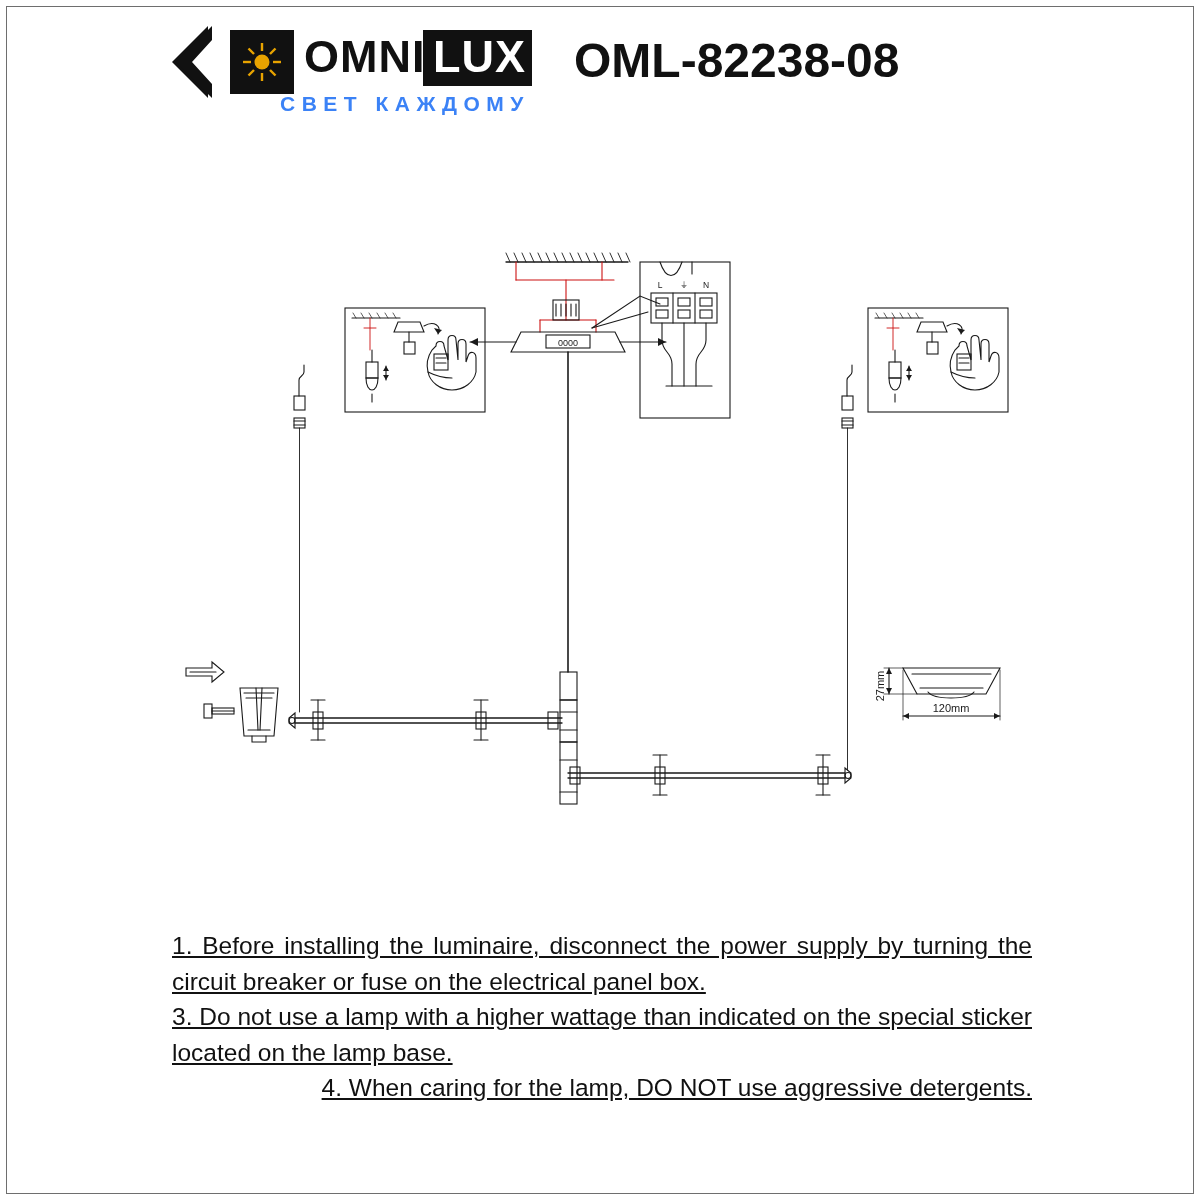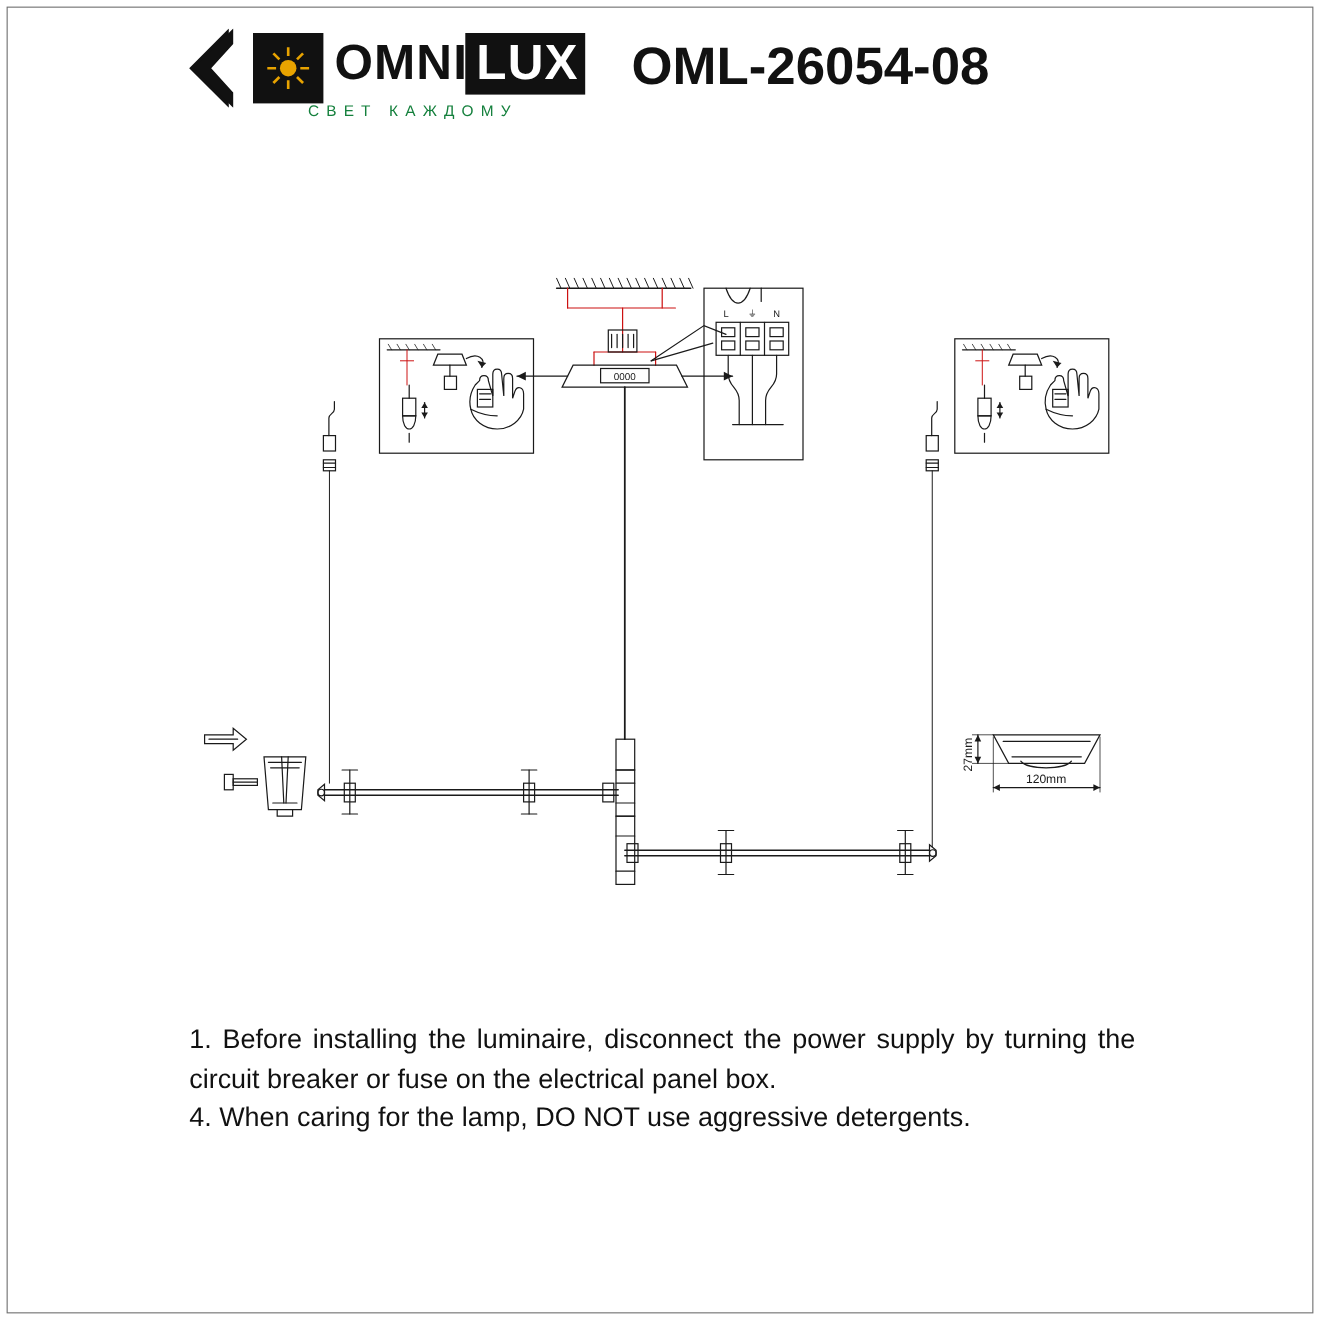--- a/index.html
+++ b/index.html
@@ -64,24 +64,24 @@
     color: #ffffff;
     font-size: 45px;
     font-weight: bold;
     letter-spacing: 1px;
     line-height: 1;
     padding: 4px 6px 7px 10px;
   }
   .logo-tagline {
     position: absolute;
     left: 112px; top: 74px;
-    font-size: 14px;
+    font-size: 21px;
     letter-spacing: 6.5px;
-    font-weight: normal;
-    color: #15803d;
+    font-weight: bold;
+    color: #3b82f6;
     white-space: nowrap;
   }
   .model-code {
     font-size: 48px;
     font-weight: bold;
     letter-spacing: 0px;
     color: #111111;
     white-space: nowrap;
     margin-top: -6px;
   }
@@ -100,22 +100,23 @@
     left: 172px; top: 928px;
     width: 860px;
     font-size: 24.5px;
     line-height: 1.45;
     color: #111111;
   }
   .instructions p {
     margin: 0;
     text-align: justify;
     text-justify: inter-word;
-  }
-  .instructions p.last { text-align: left; }
+    text-decoration: underline;
+  }
+  .instructions p.last { text-align: right; }
 </style>
 </head>
 <body>
 
 <div class="page-border"></div>
 
 <div class="header">
   <div class="logo-block">
     <svg class="logo-chev" viewBox="0 0 74 72">
       <path d="M40 0 L4 36 L40 72 L40 60 L20 36 L40 12 Z" fill="#111111"></path>
@@ -134,21 +135,21 @@
           <line x1="28" y1="28" x2="33.5" y2="33.5"></line>
           <line x1="33.5" y1="6.5" x2="28" y2="12"></line>
           <line x1="12" y1="28" x2="6.5" y2="33.5"></line>
         </g>
       </g>
     </svg>
     <div class="logo-omni">OMNI</div>
     <div class="logo-lux-box">LUX</div>
     <div class="logo-tagline">СВЕТ КАЖДОМУ</div>
   </div>
-  <div class="model-code">OML-26054-08</div>
+  <div class="model-code">OML-82238-08</div>
 </div>
 
 <div class="diagram">
 <svg width="1200" height="700" viewBox="0 0 1200 700">
   <g fill="none" stroke="#1a1a1a" stroke-width="1.1" stroke-linecap="round">
 
     <g>
       <line x1="506" y1="62" x2="628" y2="62" stroke-width="1.3"></line>
       <g stroke-width="0.9">
         <line x1="510" y1="62" x2="506" y2="53"></line>
@@ -411,14 +412,15 @@
       <line x1="1000" y1="470" x2="1000" y2="520" stroke-width="0.7"></line>
       <text x="951" y="512" font-family="'Liberation Sans', sans-serif" font-size="11" fill="#1a1a1a" stroke="none" text-anchor="middle">120mm</text>
     </g>
 
   </g>
 </svg>
 </div>
 
 <div class="instructions">
   <p>1. Before installing the luminaire, disconnect the power supply by turning the circuit breaker or fuse on the electrical panel box.</p>
+  <p>3. Do not use a lamp with a higher wattage than indicated on the special sticker located on the lamp base.</p>
   <p class="last">4. When caring for the lamp, DO NOT use aggressive detergents.</p>
 </div>
 
 </body></html>

